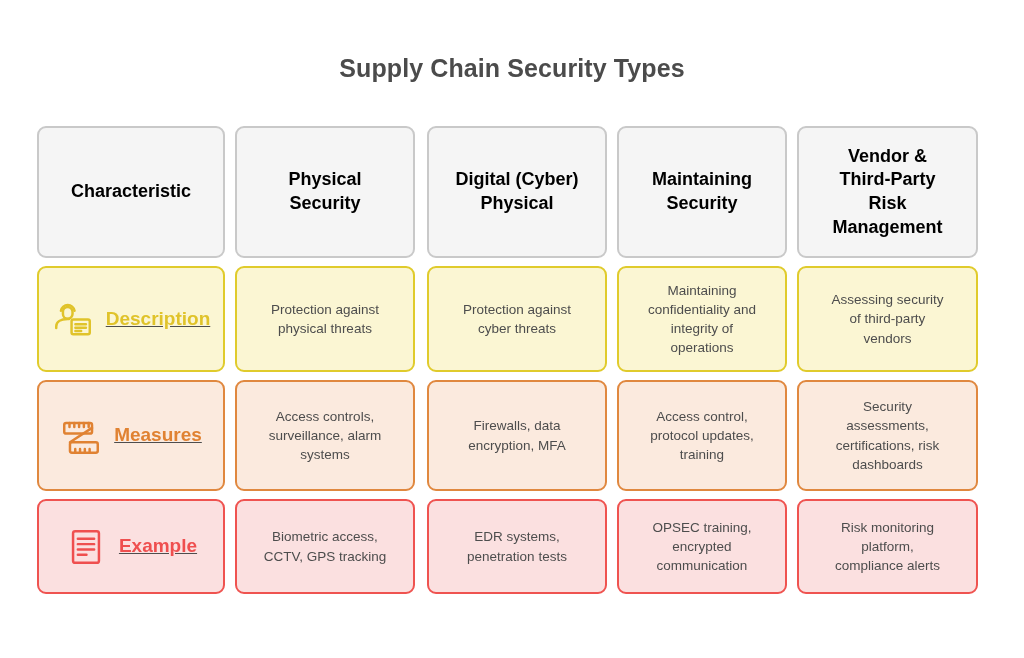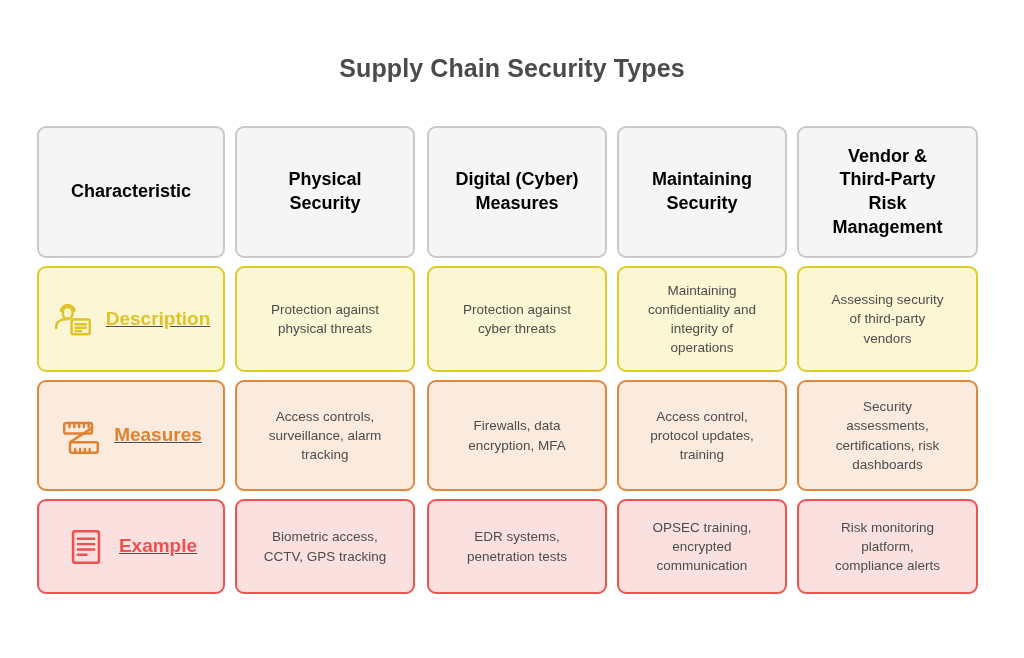--- a/index.html
+++ b/index.html
@@ -131,21 +131,21 @@
     <div class="row row-header">
       <div class="cell col-0">
         <span class="cell-text">Characteristic</span>
       </div>
       <div class="cell col-1">
         <span class="cell-text" style="white-space: pre-line;">Physical
 Security</span>
       </div>
       <div class="cell col-2">
         <span class="cell-text" style="white-space: pre-line;">Digital (Cyber)
-Measures</span>
+Physical</span>
       </div>
       <div class="cell col-3">
         <span class="cell-text" style="white-space: pre-line;">Maintaining
 Security</span>
       </div>
       <div class="cell col-4">
         <span class="cell-text" style="white-space: pre-line;">Vendor &amp;
 Third-Party
 Risk
 Management</span>
@@ -191,21 +191,21 @@
           <path d="M12 10.5v4M17 10.5v4M22 10.5v4M27 10.5v4M32 10.5v4"></path>
           <rect x="12.5" y="30.5" width="29" height="11" rx="2"></rect>
           <path d="M18 37.5v4M23 37.5v4M28 37.5v4M33 37.5v4"></path>
           <path d="M35.5 15.5l-23 15"></path>
         </svg>
         <span class="label-text">Measures</span>
       </div>
       <div class="cell col-1">
         <span class="cell-text" style="white-space: pre-line;">Access controls,
 surveillance, alarm
-tracking</span>
+systems</span>
       </div>
       <div class="cell col-2">
         <span class="cell-text" style="white-space: pre-line;">Firewalls, data
 encryption, MFA</span>
       </div>
       <div class="cell col-3">
         <span class="cell-text" style="white-space: pre-line;">Access control,
 protocol updates,
 training</span>
       </div>

